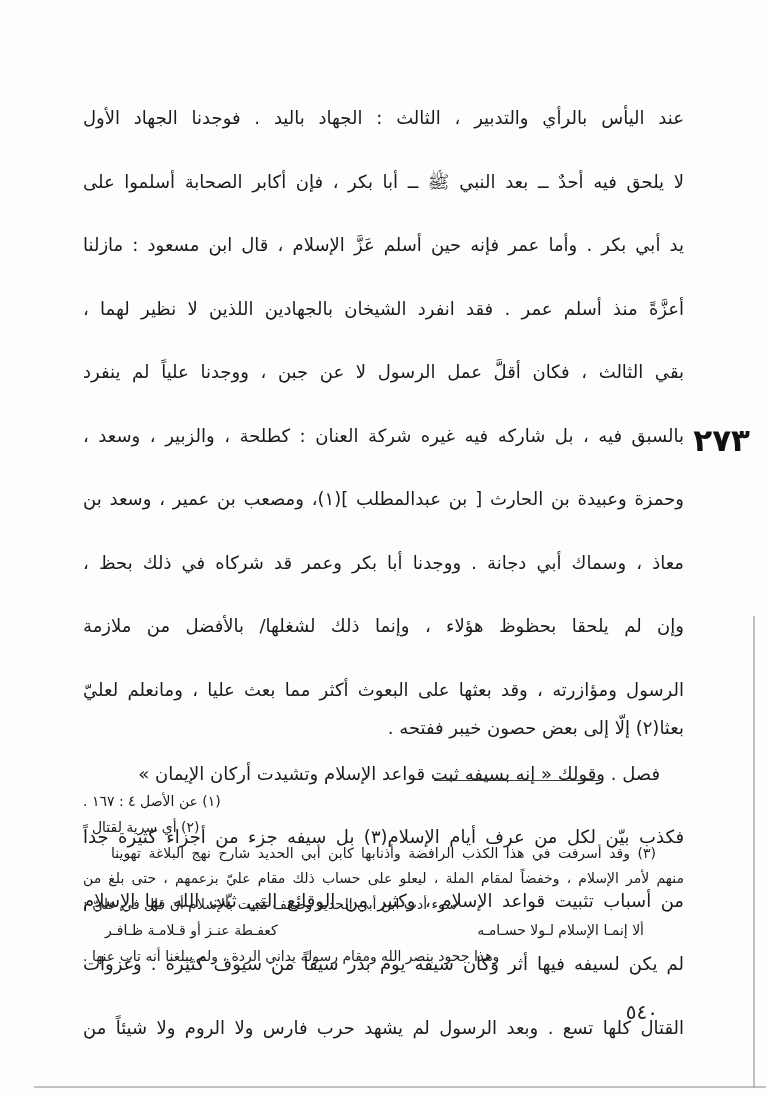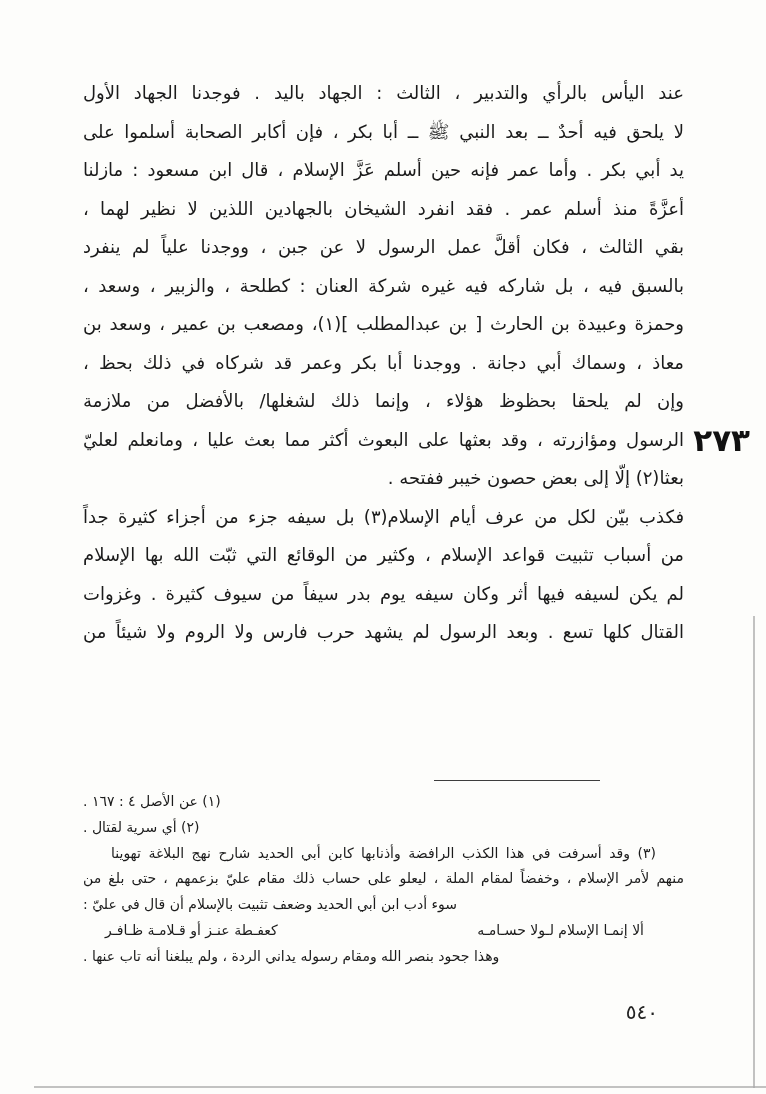--- a/index.html
+++ b/index.html
@@ -26,20 +26,21 @@
     top: 74px;
     right: 82px;
     width: 601px;
     font-size: 18px;
     line-height: 38.5px;
   }
   .ln { }
   .just {
     text-align: justify;
     text-align-last: justify;
+    margin-top: 25px;
   }
   .p2 { margin-top: 7px; }
   .indent { text-indent: 24px; }
 
   .fsep {
     position: absolute;
     top: 780px;
     right: 166px;
     width: 166px;
     border-top: 1.5px solid #3d3d3d;
@@ -114,20 +115,21 @@
     <div class="ln just">يد أبي بكر . وأما عمر فإنه حين أسلم عَزَّ الإسلام ، قال ابن مسعود : مازلنا</div>
     <div class="ln just">أعزَّةً منذ أسلم عمر . فقد انفرد الشيخان بالجهادين اللذين لا نظير لهما ،</div>
     <div class="ln just">بقي الثالث ، فكان أقلَّ عمل الرسول لا عن جبن ، ووجدنا علياً لم ينفرد</div>
     <div class="ln just">بالسبق فيه ، بل شاركه فيه غيره شركة العنان : كطلحة ، والزبير ، وسعد ،</div>
     <div class="ln just">وحمزة وعبيدة بن الحارث [ بن عبدالمطلب ](١)، ومصعب بن عمير ، وسعد بن</div>
     <div class="ln just">معاذ ، وسماك أبي دجانة . ووجدنا أبا بكر وعمر قد شركاه في ذلك بحظ ،</div>
     <div class="ln just">وإن لم يلحقا بحظوظ هؤلاء ، وإنما ذلك لشغلها/ بالأفضل من ملازمة</div>
     <div class="ln just">الرسول ومؤازرته ، وقد بعثها على البعوث أكثر مما بعث عليا ، ومانعلم لعليّ</div>
     <div class="ln">بعثا(٢) إلّا إلى بعض حصون خيبر ففتحه .</div>
 
+    <div class="ln indent p2">فصل . وقولك « إنه بسيفه ثبت قواعد الإسلام وتشيدت أركان الإيمان »</div>
     <div class="ln just">فكذب بيّن لكل من عرف أيام الإسلام(٣) بل سيفه جزء من أجزاء كثيرة جداً</div>
     <div class="ln just">من أسباب تثبيت قواعد الإسلام ، وكثير من الوقائع التي ثبّت الله بها الإسلام</div>
     <div class="ln just">لم يكن لسيفه فيها أثر وكان سيفه يوم بدر سيفاً من سيوف كثيرة . وغزوات</div>
     <div class="ln just">القتال كلها تسع . وبعد الرسول لم يشهد حرب فارس ولا الروم ولا شيئاً من</div>
   </div>
 
   <div class="fsep"></div>
 
   <div class="footnotes">
     <div class="fln short1">(١) عن الأصل ٤ : ١٦٧ .</div>

